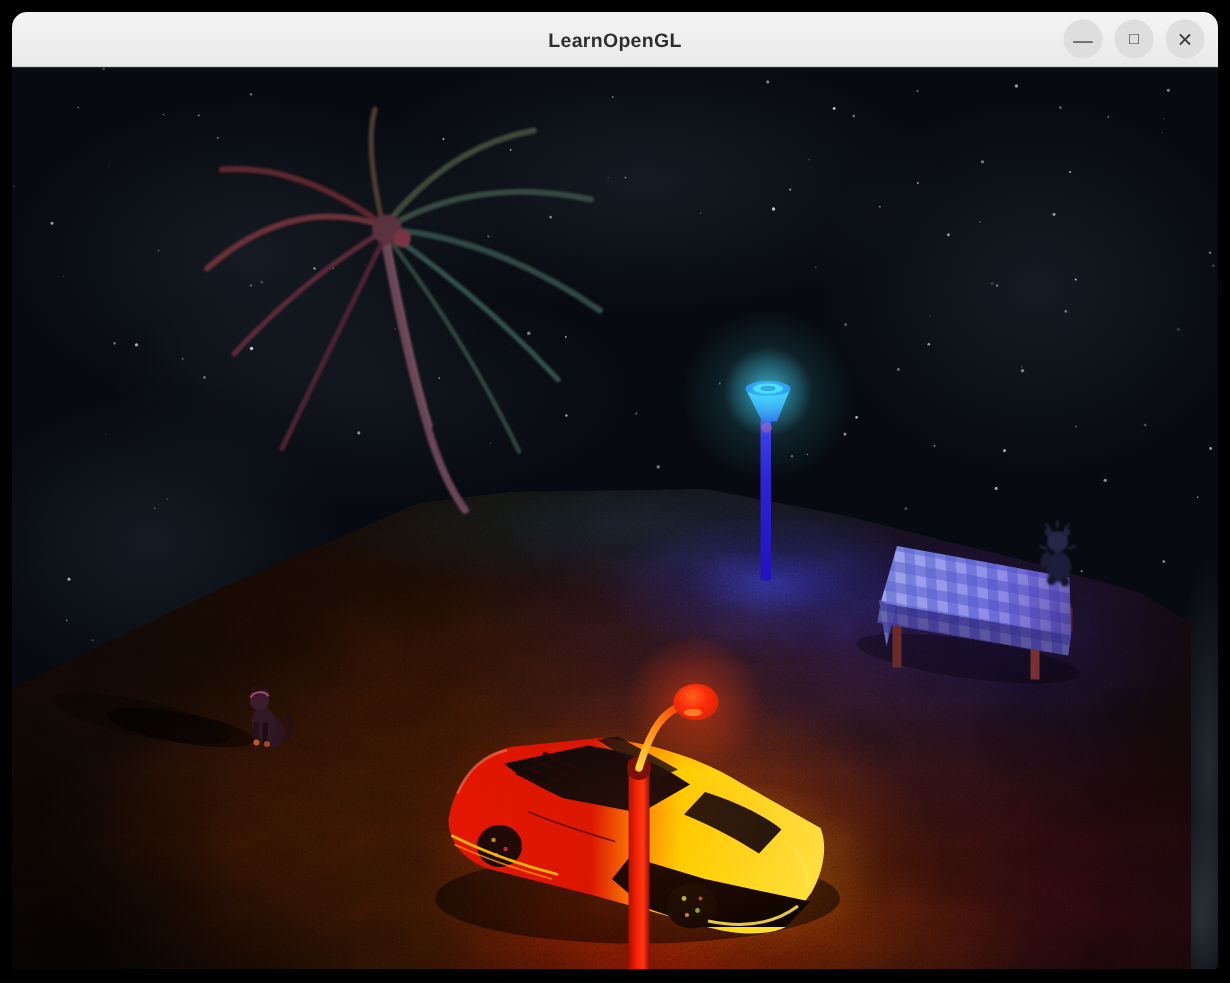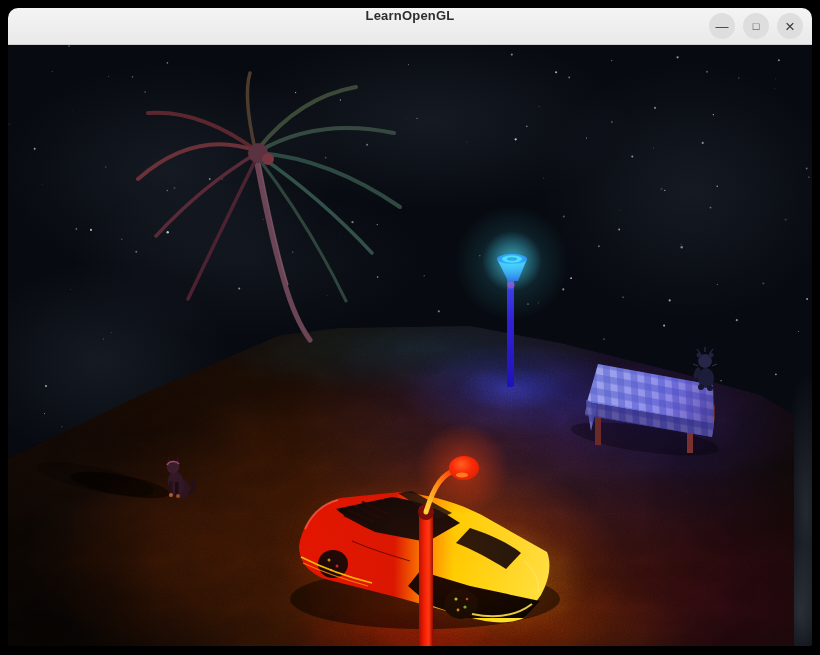--- a/index.html
+++ b/index.html
@@ -1,18 +1,18 @@
 <!DOCTYPE html>
 <html style="--titlebar-text: #2e2e2e; --sky: #070a10; --ground-base: #170d08; --blue-lamp-pole: #3a2ae8; --blue-lamp-glow: #49e0ff; --red-lamp: #f01c04; --red-lamp-glow: #ff4210; --car-red: #e21500; --car-yellow: #ffdc00; --tablecloth-light: #9298ea; --tablecloth-blue: #4a55c8;"><head>
 <meta charset="utf-8">
 <style>
   html,body{margin:0;padding:0;}
   body{width:820px;height:655px;background:#000;overflow:hidden;font-family:"Liberation Sans",sans-serif;position:relative;}
   .window{position:absolute;left:8px;top:8px;width:804px;height:639px;background:#000;border-radius:10px 10px 4px 4px;overflow:hidden;}
-  .titlebar{position:relative;height:36px;background:linear-gradient(#f4f4f4,#e9e9e9);border-bottom:1px solid #cfcfcf;display:flex;align-items:flex-start;justify-content:center;}
+  .titlebar{position:relative;height:36px;background:linear-gradient(#f4f4f4,#e9e9e9);border-bottom:1px solid #cfcfcf;display:flex;align-items:center;justify-content:center;}
   .title{font-weight:bold;font-size:13px;color:var(--titlebar-text,#2e2e2e);letter-spacing:.2px;}
   .controls{position:absolute;right:9px;top:5px;display:flex;gap:8px;}
   .wbtn{width:26px;height:26px;border-radius:50%;border:none;padding:0;background:#dedede;color:#3a3a3a;display:flex;align-items:center;justify-content:center;cursor:pointer;}
   .glyph{line-height:1;font-size:13px;}
   .glyph.max{font-size:11px;}
   .glyph.close{font-size:17px;}
   .viewport{position:absolute;left:0;top:37px;width:804px;height:601px;background:var(--sky,#070a10);}
   .viewport svg{display:block;}
 </style>
 </head>

